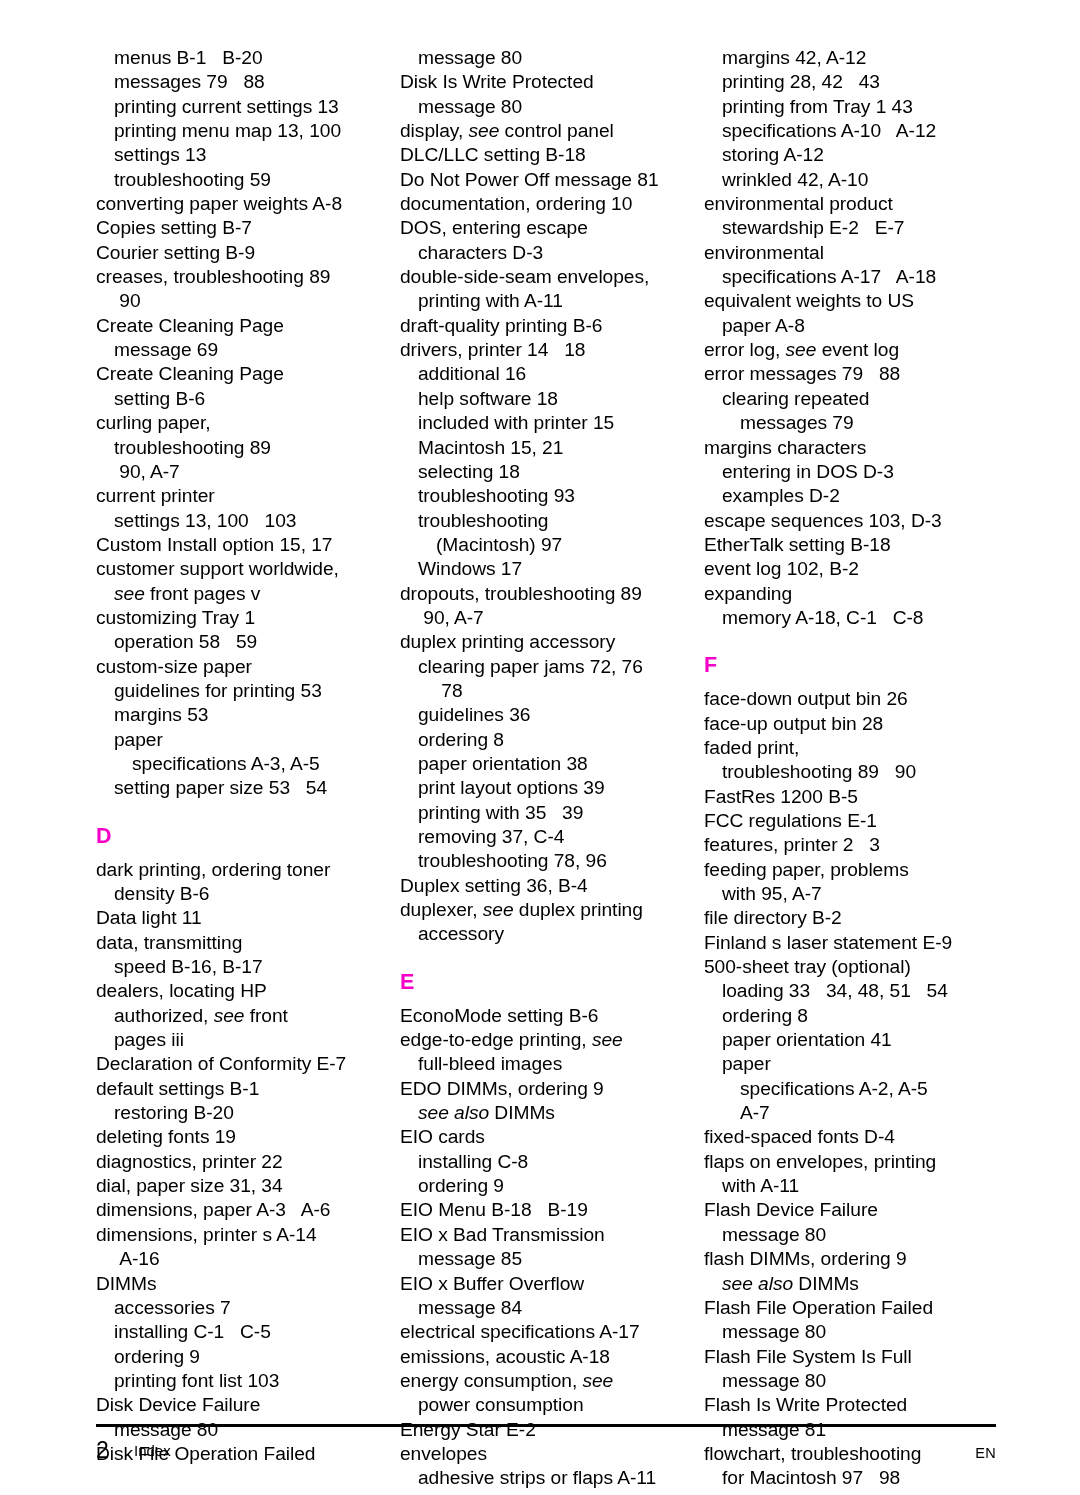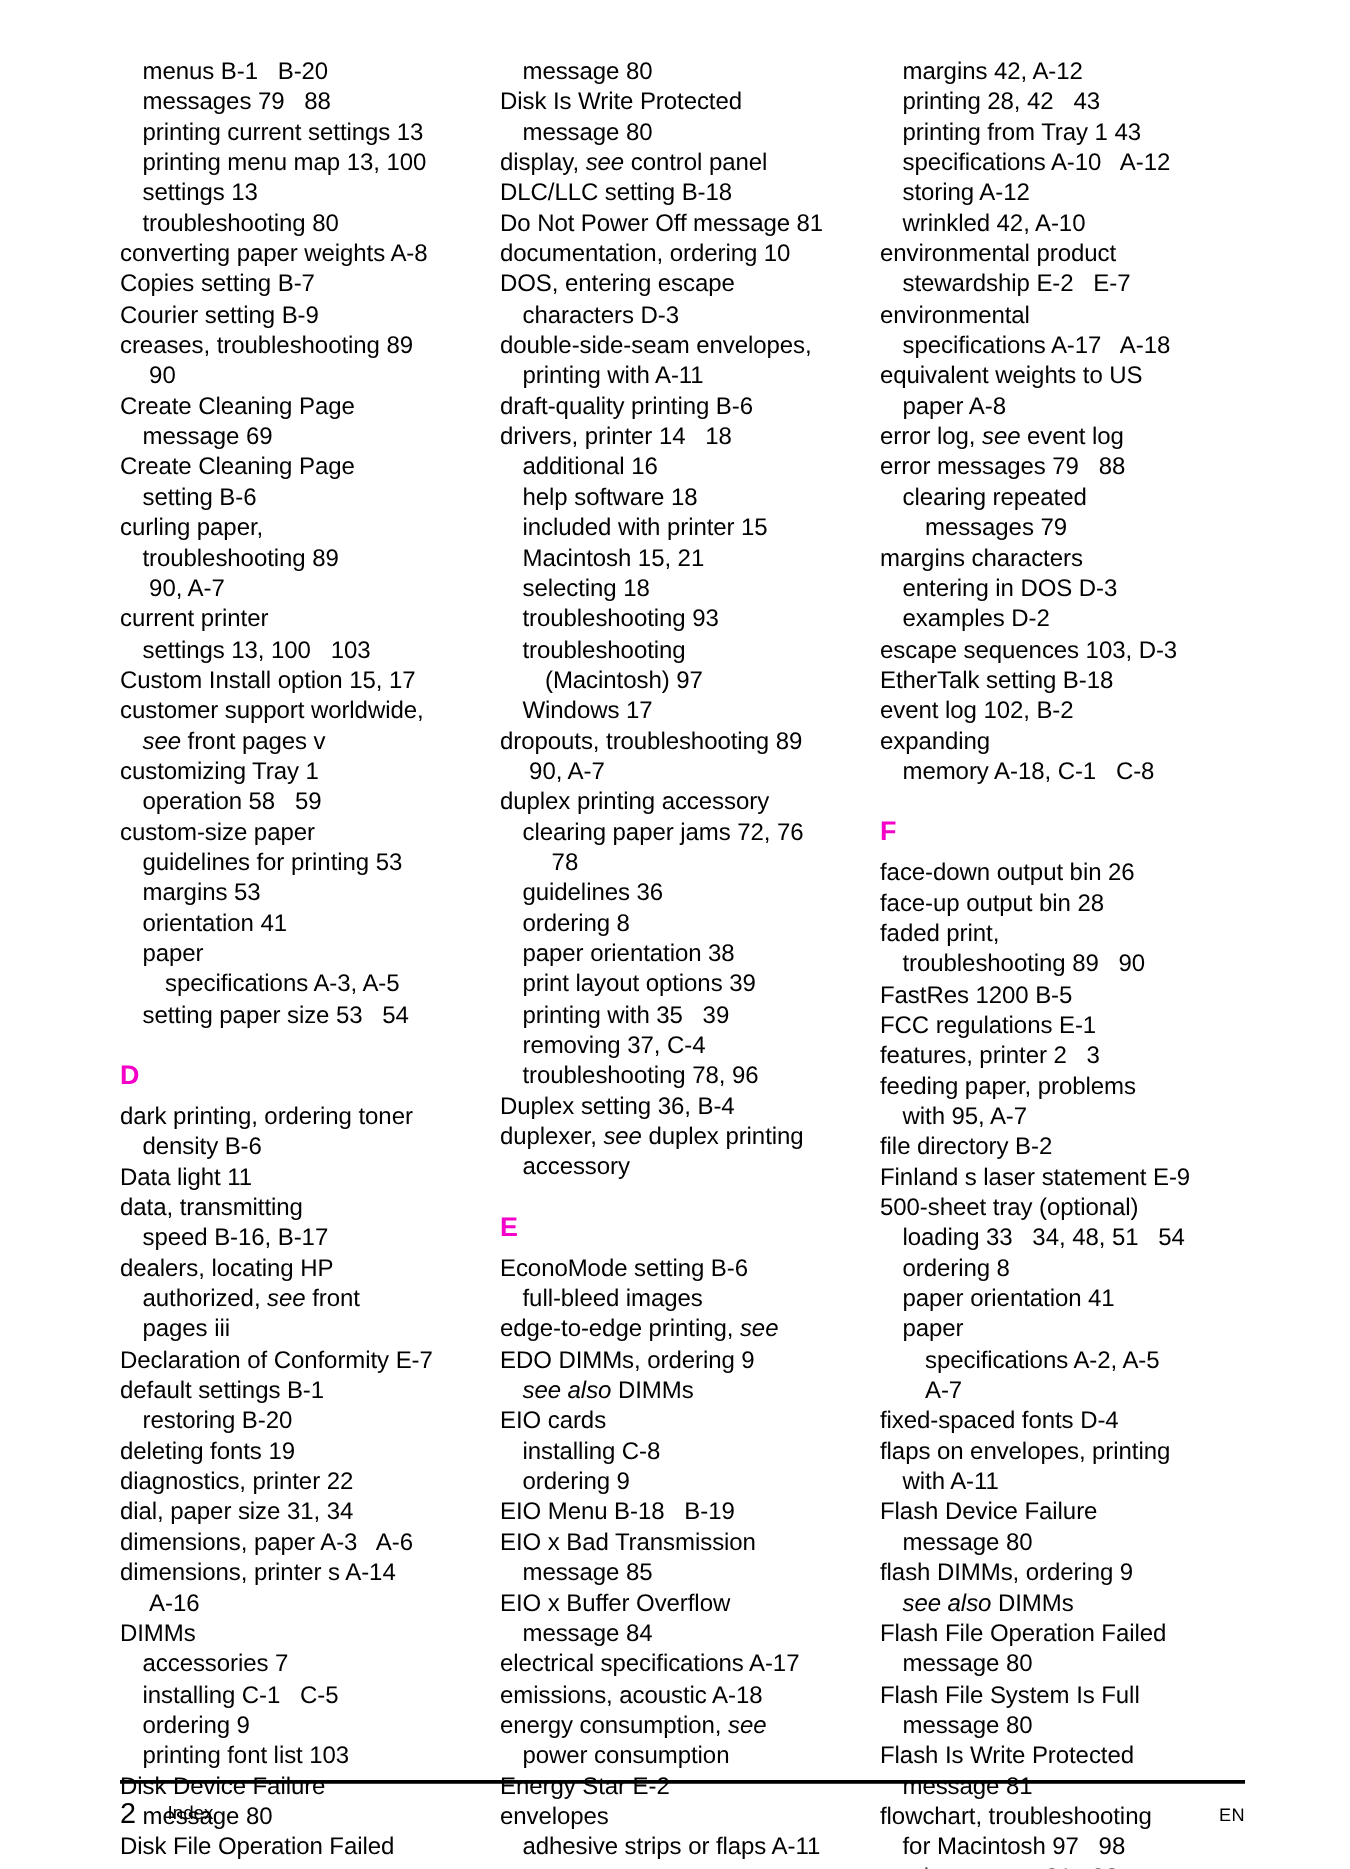--- a/index.html
+++ b/index.html
@@ -112,21 +112,21 @@
 
 <div class="page">
 
   <div class="index-body">
       <div class="index-column">
         <div class="entry lvl1">menus B-1   B-20</div>
         <div class="entry lvl1">messages 79   88</div>
         <div class="entry lvl1">printing current settings 13</div>
         <div class="entry lvl1">printing menu map 13, 100</div>
         <div class="entry lvl1">settings 13</div>
-        <div class="entry lvl1">troubleshooting 80</div>
+        <div class="entry lvl1">troubleshooting 59</div>
         <div class="entry lvl0">converting paper weights A-8</div>
         <div class="entry lvl0">Copies setting B-7</div>
         <div class="entry lvl0">Courier setting B-9</div>
         <div class="entry lvl0">creases, troubleshooting 89</div>
         <div class="entry lvl1"> 90</div>
         <div class="entry lvl0">Create Cleaning Page</div>
         <div class="entry lvl1">message 69</div>
         <div class="entry lvl0">Create Cleaning Page</div>
         <div class="entry lvl1">setting B-6</div>
         <div class="entry lvl0">curling paper,</div>
@@ -135,21 +135,20 @@
         <div class="entry lvl0">current printer</div>
         <div class="entry lvl1">settings 13, 100   103</div>
         <div class="entry lvl0">Custom Install option 15, 17</div>
         <div class="entry lvl0">customer support worldwide,</div>
         <div class="entry lvl1"><i>see</i> front pages v</div>
         <div class="entry lvl0">customizing Tray 1</div>
         <div class="entry lvl1">operation 58   59</div>
         <div class="entry lvl0">custom-size paper</div>
         <div class="entry lvl1">guidelines for printing 53</div>
         <div class="entry lvl1">margins 53</div>
-        <div class="entry lvl1">orientation 41</div>
         <div class="entry lvl1">paper</div>
         <div class="entry lvl2">specifications A-3, A-5</div>
         <div class="entry lvl1">setting paper size 53   54</div>
         <div class="section-letter" style="color: rgb(245, 0, 200);">D</div>
         <div class="entry lvl0">dark printing, ordering toner</div>
         <div class="entry lvl1">density B-6</div>
         <div class="entry lvl0">Data light 11</div>
         <div class="entry lvl0">data, transmitting</div>
         <div class="entry lvl1">speed B-16, B-17</div>
         <div class="entry lvl0">dealers, locating HP</div>
@@ -206,22 +205,22 @@
         <div class="entry lvl1">paper orientation 38</div>
         <div class="entry lvl1">print layout options 39</div>
         <div class="entry lvl1">printing with 35   39</div>
         <div class="entry lvl1">removing 37, C-4</div>
         <div class="entry lvl1">troubleshooting 78, 96</div>
         <div class="entry lvl0">Duplex setting 36, B-4</div>
         <div class="entry lvl0">duplexer, <i>see</i> duplex printing</div>
         <div class="entry lvl1">accessory</div>
         <div class="section-letter" style="color: rgb(245, 0, 200);">E</div>
         <div class="entry lvl0">EconoMode setting B-6</div>
+        <div class="entry lvl0">edge-to-edge printing, <i>see</i></div>
         <div class="entry lvl1">full-bleed images</div>
-        <div class="entry lvl0">edge-to-edge printing, <i>see</i></div>
         <div class="entry lvl0">EDO DIMMs, ordering 9</div>
         <div class="entry lvl1"><i>see also</i> DIMMs</div>
         <div class="entry lvl0">EIO cards</div>
         <div class="entry lvl1">installing C-8</div>
         <div class="entry lvl1">ordering 9</div>
         <div class="entry lvl0">EIO Menu B-18   B-19</div>
         <div class="entry lvl0">EIO x Bad Transmission</div>
         <div class="entry lvl1">message 85</div>
         <div class="entry lvl0">EIO x Buffer Overflow</div>
         <div class="entry lvl1">message 84</div>

